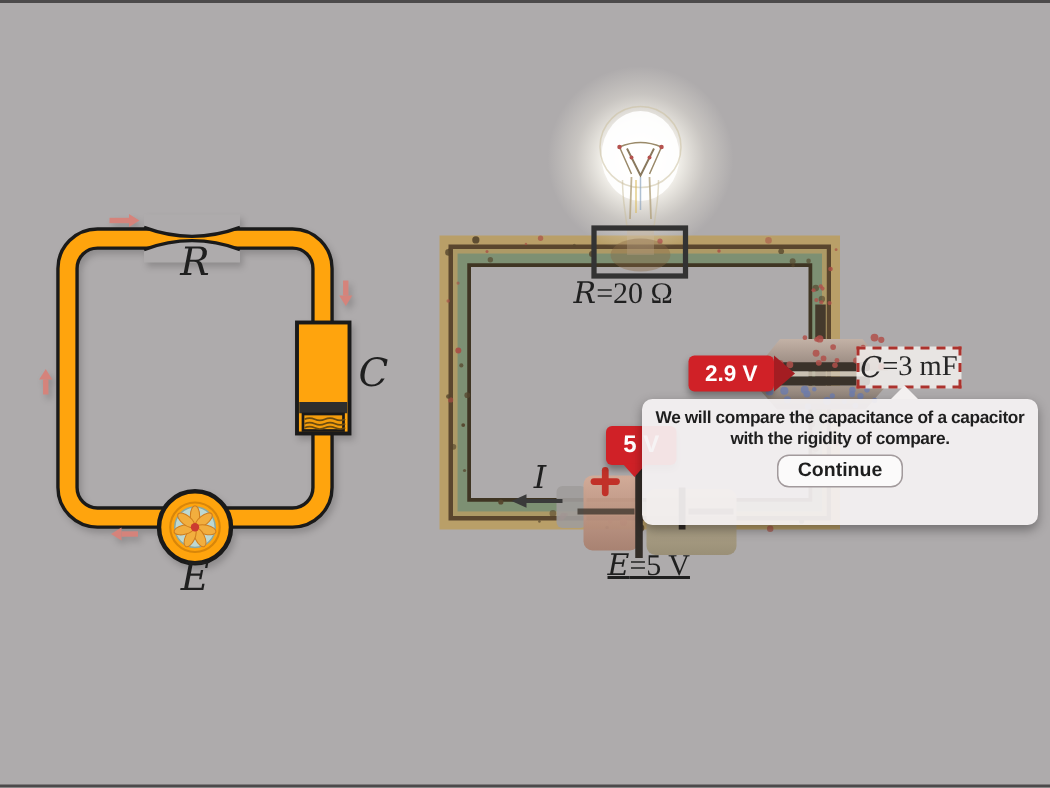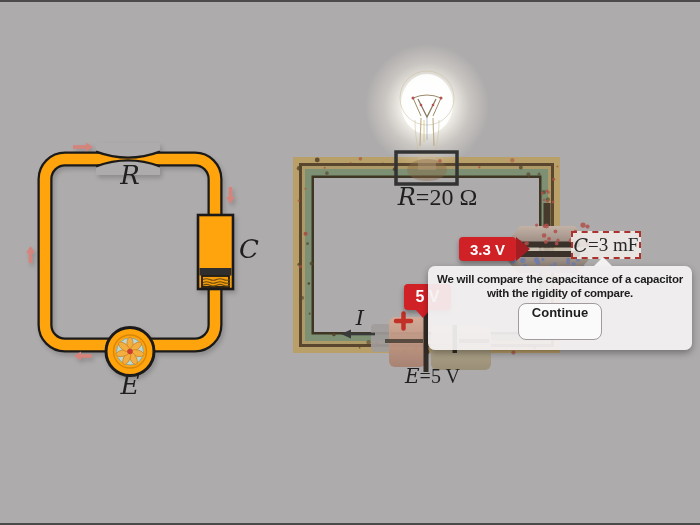--- a/index.html
+++ b/index.html
@@ -12,22 +12,22 @@
   .left-svg{position:absolute;left:10px;top:130px;filter:drop-shadow(2px 3px 2px rgba(0,0,0,.18));}
   .right-svg{position:absolute;left:285px;top:40px;}
 
   .lbl{position:absolute;color:var(--label-ink,#1f1f1f);
        font-family:"Liberation Serif","DejaVu Serif",serif;text-align:center;}
   .lbl i{font-style:italic;font-family:"DejaVu Serif","Liberation Serif",serif;}
   .big{font-size:26px;font-style:italic;font-family:"DejaVu Serif","Liberation Serif",serif;}
   .r-lbl{left:110px;top:160px;width:40px;}
   .c-lbl{left:234px;top:234px;width:30px;}
   .e-lbl{left:110px;top:370px;width:40px;}
-  .res-val{left:390px;top:183px;width:95px;font-size:24px;}
-  .bat-val{left:385px;top:364px;width:95px;font-size:20px;}
+  .res-val{left:368px;top:183px;width:95px;font-size:20px;}
+  .bat-val{left:385px;top:364px;width:95px;font-size:20px;text-decoration:underline;}
   .cur-lbl{left:350px;top:306px;width:20px;font-size:21px;font-style:italic;
            font-family:"DejaVu Serif","Liberation Serif",serif;}
 
   .cap-box{position:absolute;left:571px;top:231px;width:66px;height:24px;
            border:2px dashed #ac322d;background:rgba(242,239,236,.85);
            display:flex;align-items:center;justify-content:center;
            font-family:"Liberation Serif","DejaVu Serif",serif;font-size:19px;color:#262626;}
   .cap-box i{font-style:italic;font-family:"DejaVu Serif","Liberation Serif",serif;}
 
   .badge{position:absolute;background:var(--badge-red,#d02127);border-radius:4px;
@@ -43,21 +43,21 @@
         border-top:9px solid var(--badge-red,#d02127);}
 
   .tooltip{position:absolute;left:428px;top:266px;width:264px;height:84px;z-index:10;
            background:var(--tooltip-bg,rgba(245,242,243,.93));border-radius:7px;
            box-shadow:0 3px 7px rgba(0,0,0,.35);text-align:center;color:#1e1e1e;}
   .tooltip .tri{position:absolute;left:166px;top:-9px;width:0;height:0;
            border-left:9px solid transparent;border-right:9px solid transparent;
            border-bottom:9px solid #f3f0f0;}
   .tl1,.tl2{font-size:11.5px;font-weight:bold;letter-spacing:-.25px;white-space:nowrap;line-height:14px;}
   .tl1{margin-top:6px;}
-  .cont{margin-top:3px;padding:1px 13px 19px;font-size:13px;font-weight:bold;color:#1e1e1e;
+  .cont{margin-top:3px;padding:1px 13px 4px;font-size:13px;font-weight:bold;color:#1e1e1e;
         font-family:"Liberation Sans","DejaVu Sans",sans-serif;
         background:#fbfafa;border:1.5px solid #a29a9c;border-radius:8px;cursor:pointer;}
 </style>
 </head>
 <body>
 
 <div class="stage">
   <div class="edge top"></div>
   <div class="edge bottom"></div>
 
@@ -304,21 +304,21 @@
   <div class="cap-box">
       <i>C</i>
       <span>=3 mF</span>
     </div>
 
   <div class="badge badge-5v">
     <span>5 V</span>
     <div class="tail"></div>
   </div>
   <div class="badge badge-33v">
-    <span>3.3 V</span>
+    <span>2.9 V</span>
     <div class="arrow"></div>
   </div>
 
   <div class="tooltip">
     <div class="tri"></div>
     <div class="tl1">We will compare the capacitance of a capacitor</div>
     <div class="tl2">with the rigidity of compare.</div>
     <button class="cont">Continue</button>
   </div>
 </div>

